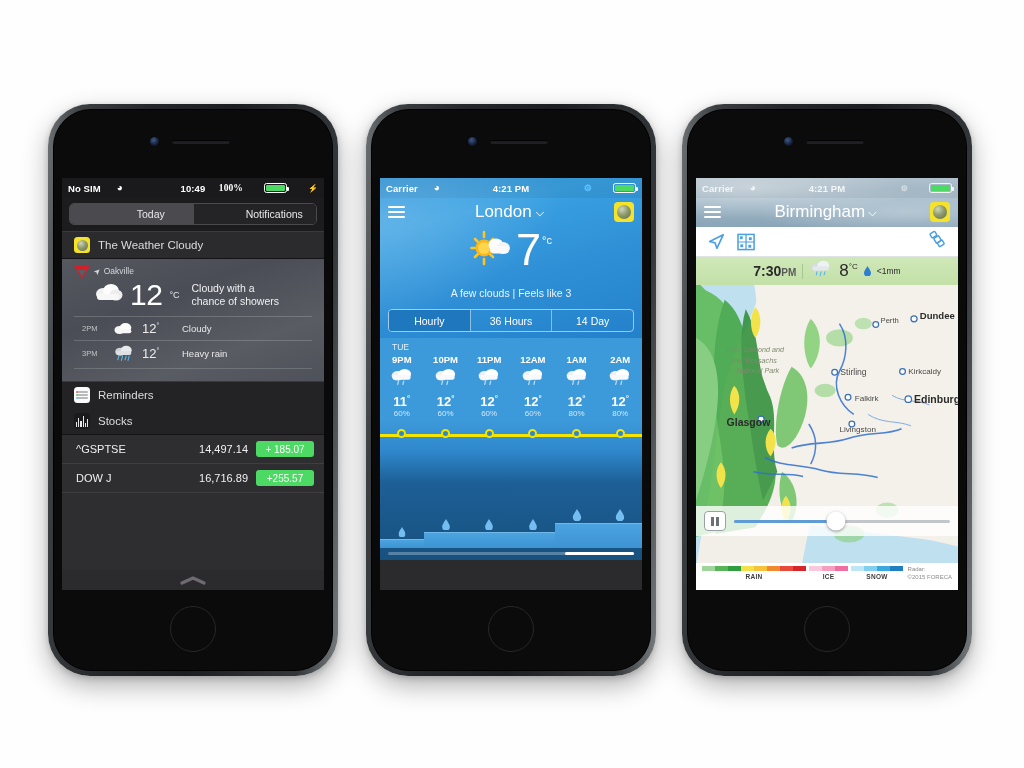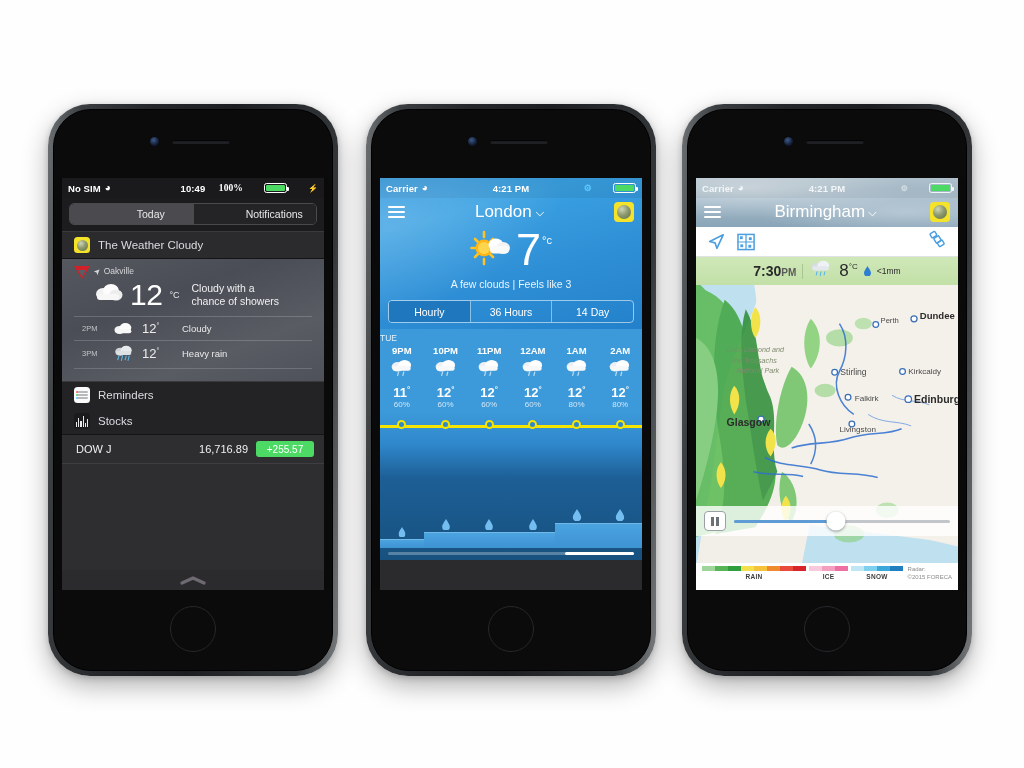--- a/index.html
+++ b/index.html
@@ -75,21 +75,21 @@
   #phone3 { left: 682px; top: 104px; }
 
   
   .statusbar {
     height: 20px;
     display: flex; align-items: center;
     padding: 0 6px;
     font-size: 9.5px; font-weight: bold;
     letter-spacing: 0.1px;
   }
-  .sb-left { display: flex; align-items: flex-start; gap: 4px; flex: 1; }
+  .sb-left { display: flex; align-items: flex-start; gap: 16px; flex: 1; }
   .sb-center { flex: 0 0 auto; }
   .sb-right { display: flex; align-items: center; gap: 21px; flex: 1; justify-content: flex-end; font-family: Liberation Serif, serif; }
   .wifi-ico { font-size: 10px; line-height: 1; }
   .batt {
     width: 23px; height: 10px;
     border: 1px solid currentColor; border-radius: 2.5px;
     position: relative; padding: 1px;
   }
   .batt::after {
     content:''; position:absolute; right:-3px; top:3px;
@@ -243,31 +243,31 @@
     padding: 4px 8px 2px; position:relative; z-index:2;
   }
   .hamburger { width:17px; display:flex; flex-direction:column; gap:3.5px; }
   .hamburger i { display:block; height:1.6px; background:#fff; border-radius:1px; }
   .wa-city { font-size: 17px; color:#fff; font-weight:300; display:flex; align-items:center; gap:4px;}
   .chev { font-size:11px; font-weight:300; }
   .wa-hero { text-align:center; padding: 4px 0 2px; position:relative; z-index:2;}
   .hero-line { display:flex; align-items:center; justify-content:center; gap:2px;}
   .hero-temp { font-size: 45px; color:#fff; font-weight:300; line-height:0.95; letter-spacing:-1px;}
   .hero-unit { font-size:11px; color:#fff; align-self:flex-start; margin-top:6px;}
-  .hero-desc { font-size:10.5px; color:#eaf4fd; padding: 6px 14px 8px;}
+  .hero-desc { font-size:10.5px; color:#eaf4fd; padding: 6px 14px 8px; margin-top: 9px;}
   .wa-tabs {
     display:flex; gap:0; margin: 0 8px 6px; position:relative; z-index:2;
     border:1px solid rgba(255,255,255,0.55); border-radius:4px; overflow:hidden;
   }
   .wa-tab { flex:1; text-align:center; font-size:10.5px; color:#fff; padding:4.5px 0; }
   .wa-tab.active { background:#1f78bd; }
   .wa-tab + .wa-tab { border-left:1px solid rgba(255,255,255,0.45); }
 
   .wa-hourly { background:#3d9ada; padding: 4px 0 2px; }
-  .hr-day { font-size:8.5px; color:#e3f1fc; padding-left:0; padding-bottom:2px; }
+  .hr-day { font-size:8.5px; color:#e3f1fc; padding-left:12px; padding-bottom:2px; }
   .hr-cols { display:flex; }
   .hr-col { flex:1; text-align:center; }
   .hr-time { font-size:9.5px; color:#fff; font-weight:bold; }
   .hr-ic { padding: 3px 0 2px; }
   .hr-tp { font-size:13px; color:#fff; font-weight:bold; }
   .hr-tp sup { font-size:8px; }
   .hr-pc { font-size:8px; color:#cfe6f7; }
 
   .wa-graph { flex:1; position:relative; background: linear-gradient(180deg,#3d9ada 0%, #2f88cc 22%, #1d5f96 45%, #17517f 100%); }
   .graph-line { position:absolute; left:0; right:0; top:14px; height:3px; background:#f5e400; }
@@ -458,20 +458,25 @@
                 <i style="height:9px"></i>
                 <i style="height:6px"></i>
                 <i style="height:11px"></i>
                 <i style="height:4px"></i>
                 <i style="height:8px"></i>
             </span>
             <span class="label">Stocks</span>
           </div>
 
           <div class="stocks-list">
+            <div class="stk-row">
+              <span class="stk-sym">^GSPTSE</span>
+              <span class="stk-val">14,497.14</span>
+              <span class="stk-chg">+ 185.07</span>
+            </div>
             <div class="stk-row">
               <span class="stk-sym">DOW J</span>
               <span class="stk-val">16,716.89</span>
               <span class="stk-chg">+255.57</span>
             </div>
           </div>
 
           <div style="flex:1;background:#2e2e31;"></div>
 
           <div class="nc-grabber">

